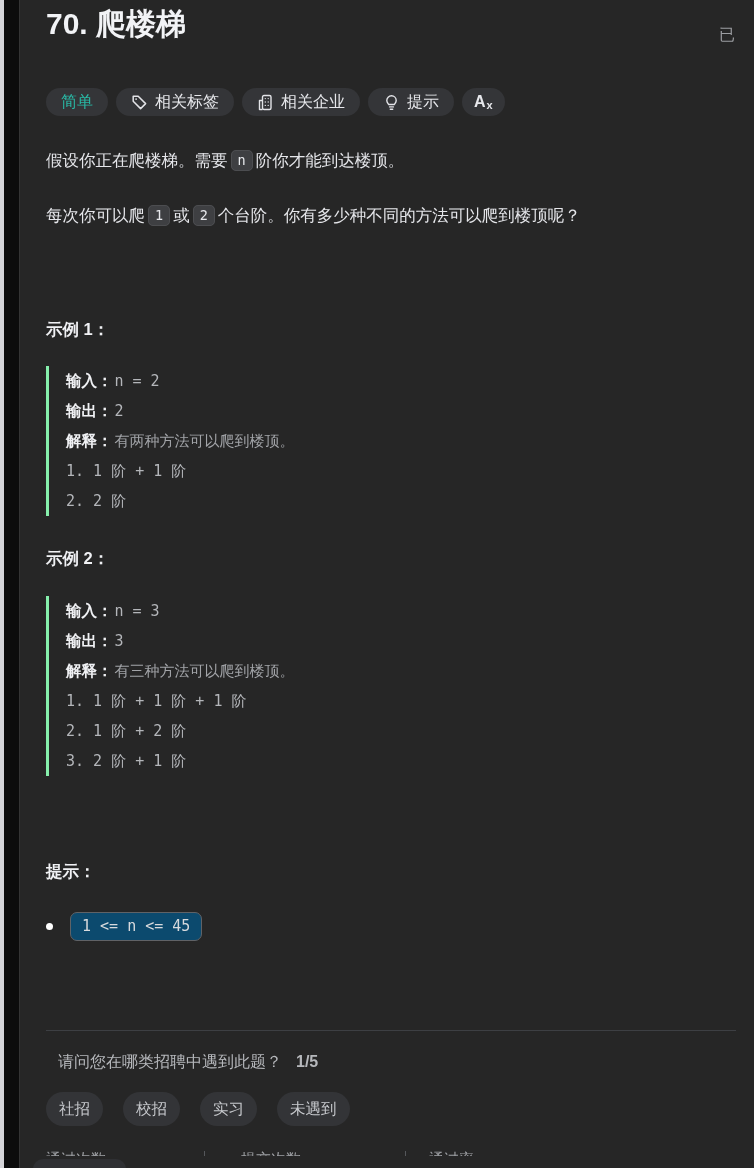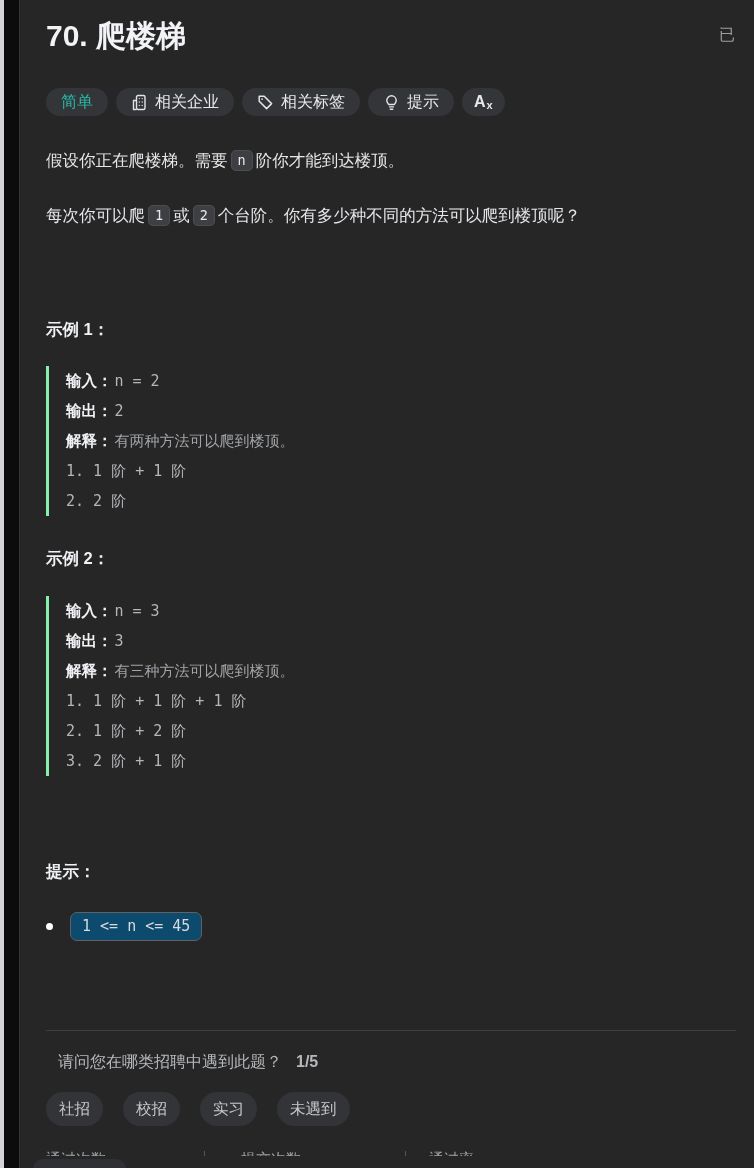--- a/index.html
+++ b/index.html
@@ -11,21 +11,21 @@
   }
   .edge-strip{position:absolute;left:0;top:0;width:4px;height:1168px;background:#d5d5d9;}
   .panel{
     position:absolute;left:19px;top:0;width:735px;height:1168px;
     background:#262626;border-left:1px solid #343434;overflow:hidden;box-sizing:border-box;
   }
   .abs{position:absolute;}
 
   
   .title{
-    left:26px;top:16px;margin:0;
+    left:26px;top:4px;margin:0;
     font-size:30px;line-height:40px;font-weight:700;color:#f2f3f6;white-space:nowrap;
   }
   .done-partial{
     left:699px;top:25px;width:60px;overflow:hidden;
     font-size:16px;color:#9b9da1;white-space:nowrap;
   }
 
   
   .tag-row{left:26px;top:88px;display:flex;gap:8px;align-items:center;}
   .pill{
@@ -103,46 +103,46 @@
 
 <div class="edge-strip"></div>
 
 <div class="panel">
 
   <h1 class="abs title">70. 爬楼梯</h1>
   <div class="abs done-partial">已</div>
 
   <div class="abs tag-row">
     <span class="pill easy">简单</span>
+    <button class="pill">
+      <span class="icon">
+        <svg width="17" height="17" viewBox="0 0 17 17" fill="none" stroke="currentColor" stroke-width="1.5" stroke-linejoin="round">
+          <path d="M2.2 7.2 V2.2 H7.2 L14.6 9.6 L9.6 14.6 Z"></path>
+          <circle cx="5.1" cy="5.1" r="0.9" fill="currentColor" stroke="none"></circle>
+        </svg>
+      </span>
+      <span>相关标签</span>
+    </button>
     <button class="pill">
       <span class="icon">
         <svg width="17" height="17" viewBox="0 0 17 17" fill="none" stroke="currentColor" stroke-width="1.4" stroke-linejoin="round">
           <rect x="5.5" y="1.5" width="8.5" height="14" rx="1.5"></rect>
           <path d="M5.5 6.5 H2.5 V15.5 H5.5"></path>
           <circle cx="8.3" cy="4.6" r="0.7" fill="currentColor" stroke="none"></circle>
           <circle cx="11.2" cy="4.6" r="0.7" fill="currentColor" stroke="none"></circle>
           <circle cx="8.3" cy="8" r="0.7" fill="currentColor" stroke="none"></circle>
           <circle cx="11.2" cy="8" r="0.7" fill="currentColor" stroke="none"></circle>
           <circle cx="8.3" cy="11.4" r="0.7" fill="currentColor" stroke="none"></circle>
           <circle cx="11.2" cy="11.4" r="0.7" fill="currentColor" stroke="none"></circle>
         </svg>
       </span>
       <span>相关企业</span>
     </button>
     <button class="pill">
       <span class="icon">
-        <svg width="17" height="17" viewBox="0 0 17 17" fill="none" stroke="currentColor" stroke-width="1.5" stroke-linejoin="round">
-          <path d="M2.2 7.2 V2.2 H7.2 L14.6 9.6 L9.6 14.6 Z"></path>
-          <circle cx="5.1" cy="5.1" r="0.9" fill="currentColor" stroke="none"></circle>
-        </svg>
-      </span>
-      <span>相关标签</span>
-    </button>
-    <button class="pill">
-      <span class="icon">
         <svg width="17" height="17" viewBox="0 0 17 17" fill="none" stroke="currentColor" stroke-width="1.4" stroke-linecap="round">
           <path d="M8.5 1.8 a4.7 4.7 0 0 1 4.7 4.7 c0 1.9-1.3 2.9-1.9 4 h-5.6 c-.6-1.1-1.9-2.1-1.9-4 a4.7 4.7 0 0 1 4.7-4.7 z"></path>
           <path d="M6.6 12.9 h3.8"></path>
           <path d="M7.3 15.2 h2.4"></path>
         </svg>
       </span>
       <span>提示</span>
     </button>
     <button class="pill ax">
       <span><span>A</span><span class="ax-sub">x</span></span>

